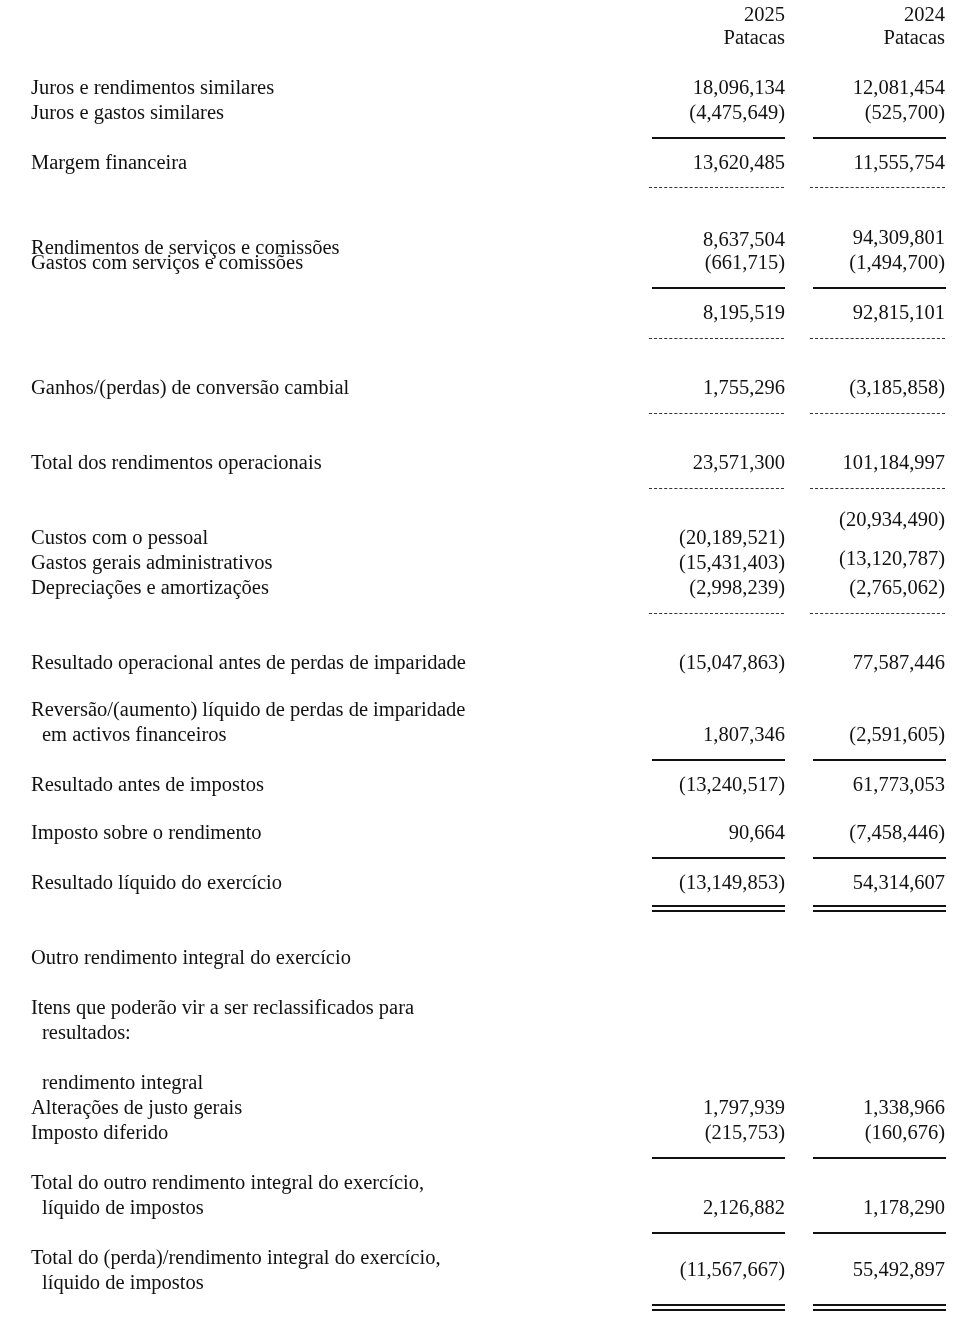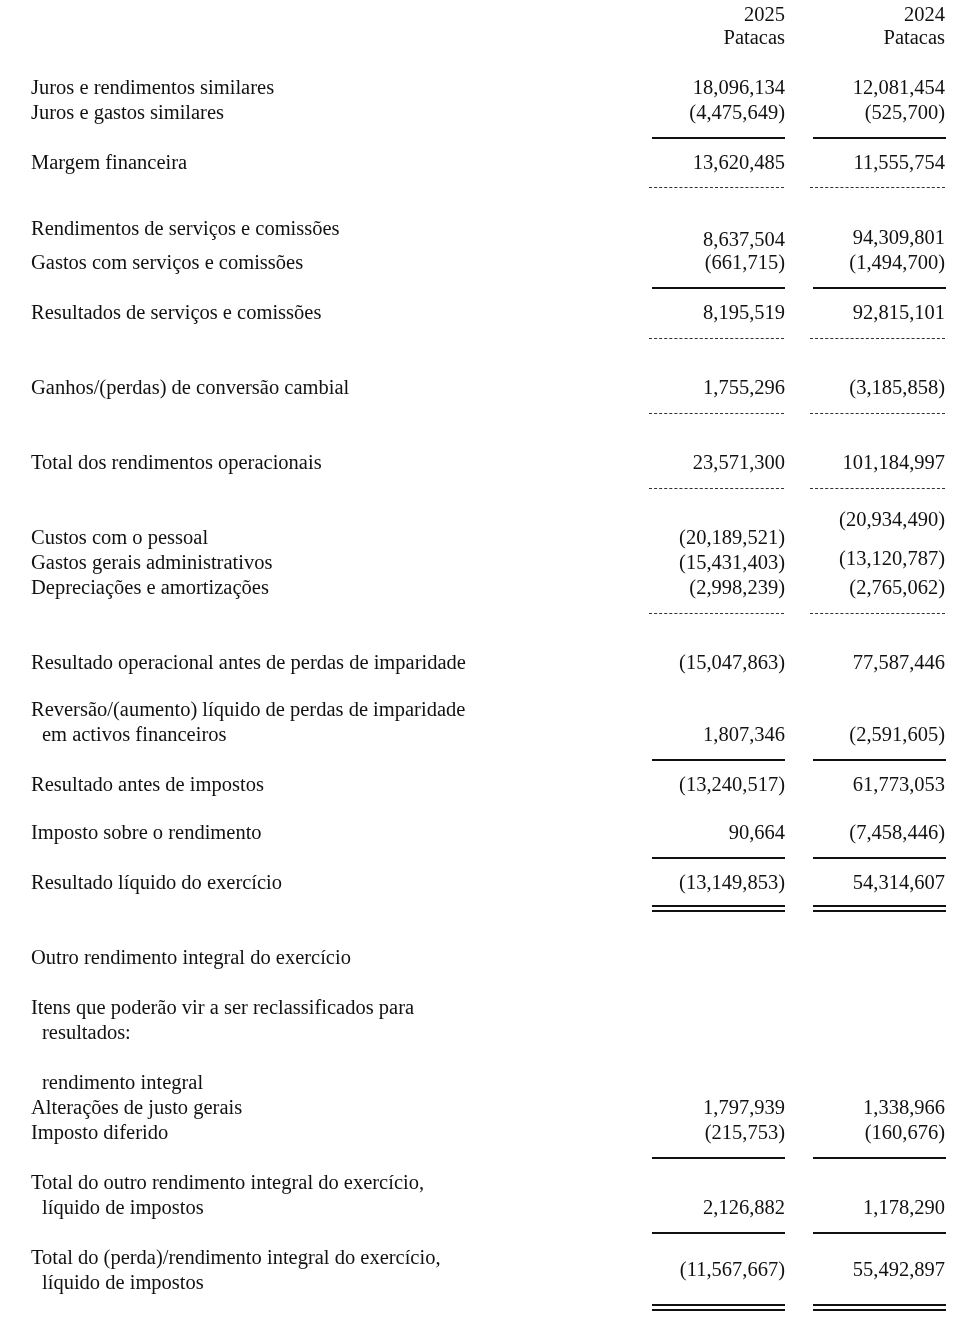--- a/index.html
+++ b/index.html
@@ -41,31 +41,30 @@
   <div class="t num c2" style="top:100px">(525,700)</div>
   <div class="rule solid r1" style="top:137px"></div>
   <div class="rule solid r2" style="top:137px"></div>
 
   <div class="t lbl" style="top:150px">Margem financeira</div>
   <div class="t num c1" style="top:150px">13,620,485</div>
   <div class="t num c2" style="top:150px">11,555,754</div>
   <div class="rule dash d1" style="top:187px"></div>
   <div class="rule dash d2" style="top:187px"></div>
 
-  <div class="t lbl" style="top:216px">Rendimentos de serviços e comissões</div>
+  <div class="t lbl" style="top:235px">Rendimentos de serviços e comissões</div>
   <div class="t num c1" style="top:227px">8,637,504</div>
   <div class="t num c2" style="top:225px">94,309,801</div>
 
   <div class="t lbl" style="top:250px">Gastos com serviços e comissões</div>
   <div class="t num c1" style="top:250px">(661,715)</div>
   <div class="t num c2" style="top:250px">(1,494,700)</div>
   <div class="rule solid r1" style="top:287px"></div>
   <div class="rule solid r2" style="top:287px"></div>
 
-  <div class="t lbl" style="top:300px">Resultados de serviços e comissões</div>
   <div class="t num c1" style="top:300px">8,195,519</div>
   <div class="t num c2" style="top:300px">92,815,101</div>
   <div class="rule dash d1" style="top:338px"></div>
   <div class="rule dash d2" style="top:338px"></div>
 
   <div class="t lbl" style="top:375px">Ganhos/(perdas) de conversão cambial</div>
   <div class="t num c1" style="top:375px">1,755,296</div>
   <div class="t num c2" style="top:375px">(3,185,858)</div>
   <div class="rule dash d1" style="top:413px"></div>
   <div class="rule dash d2" style="top:413px"></div>

